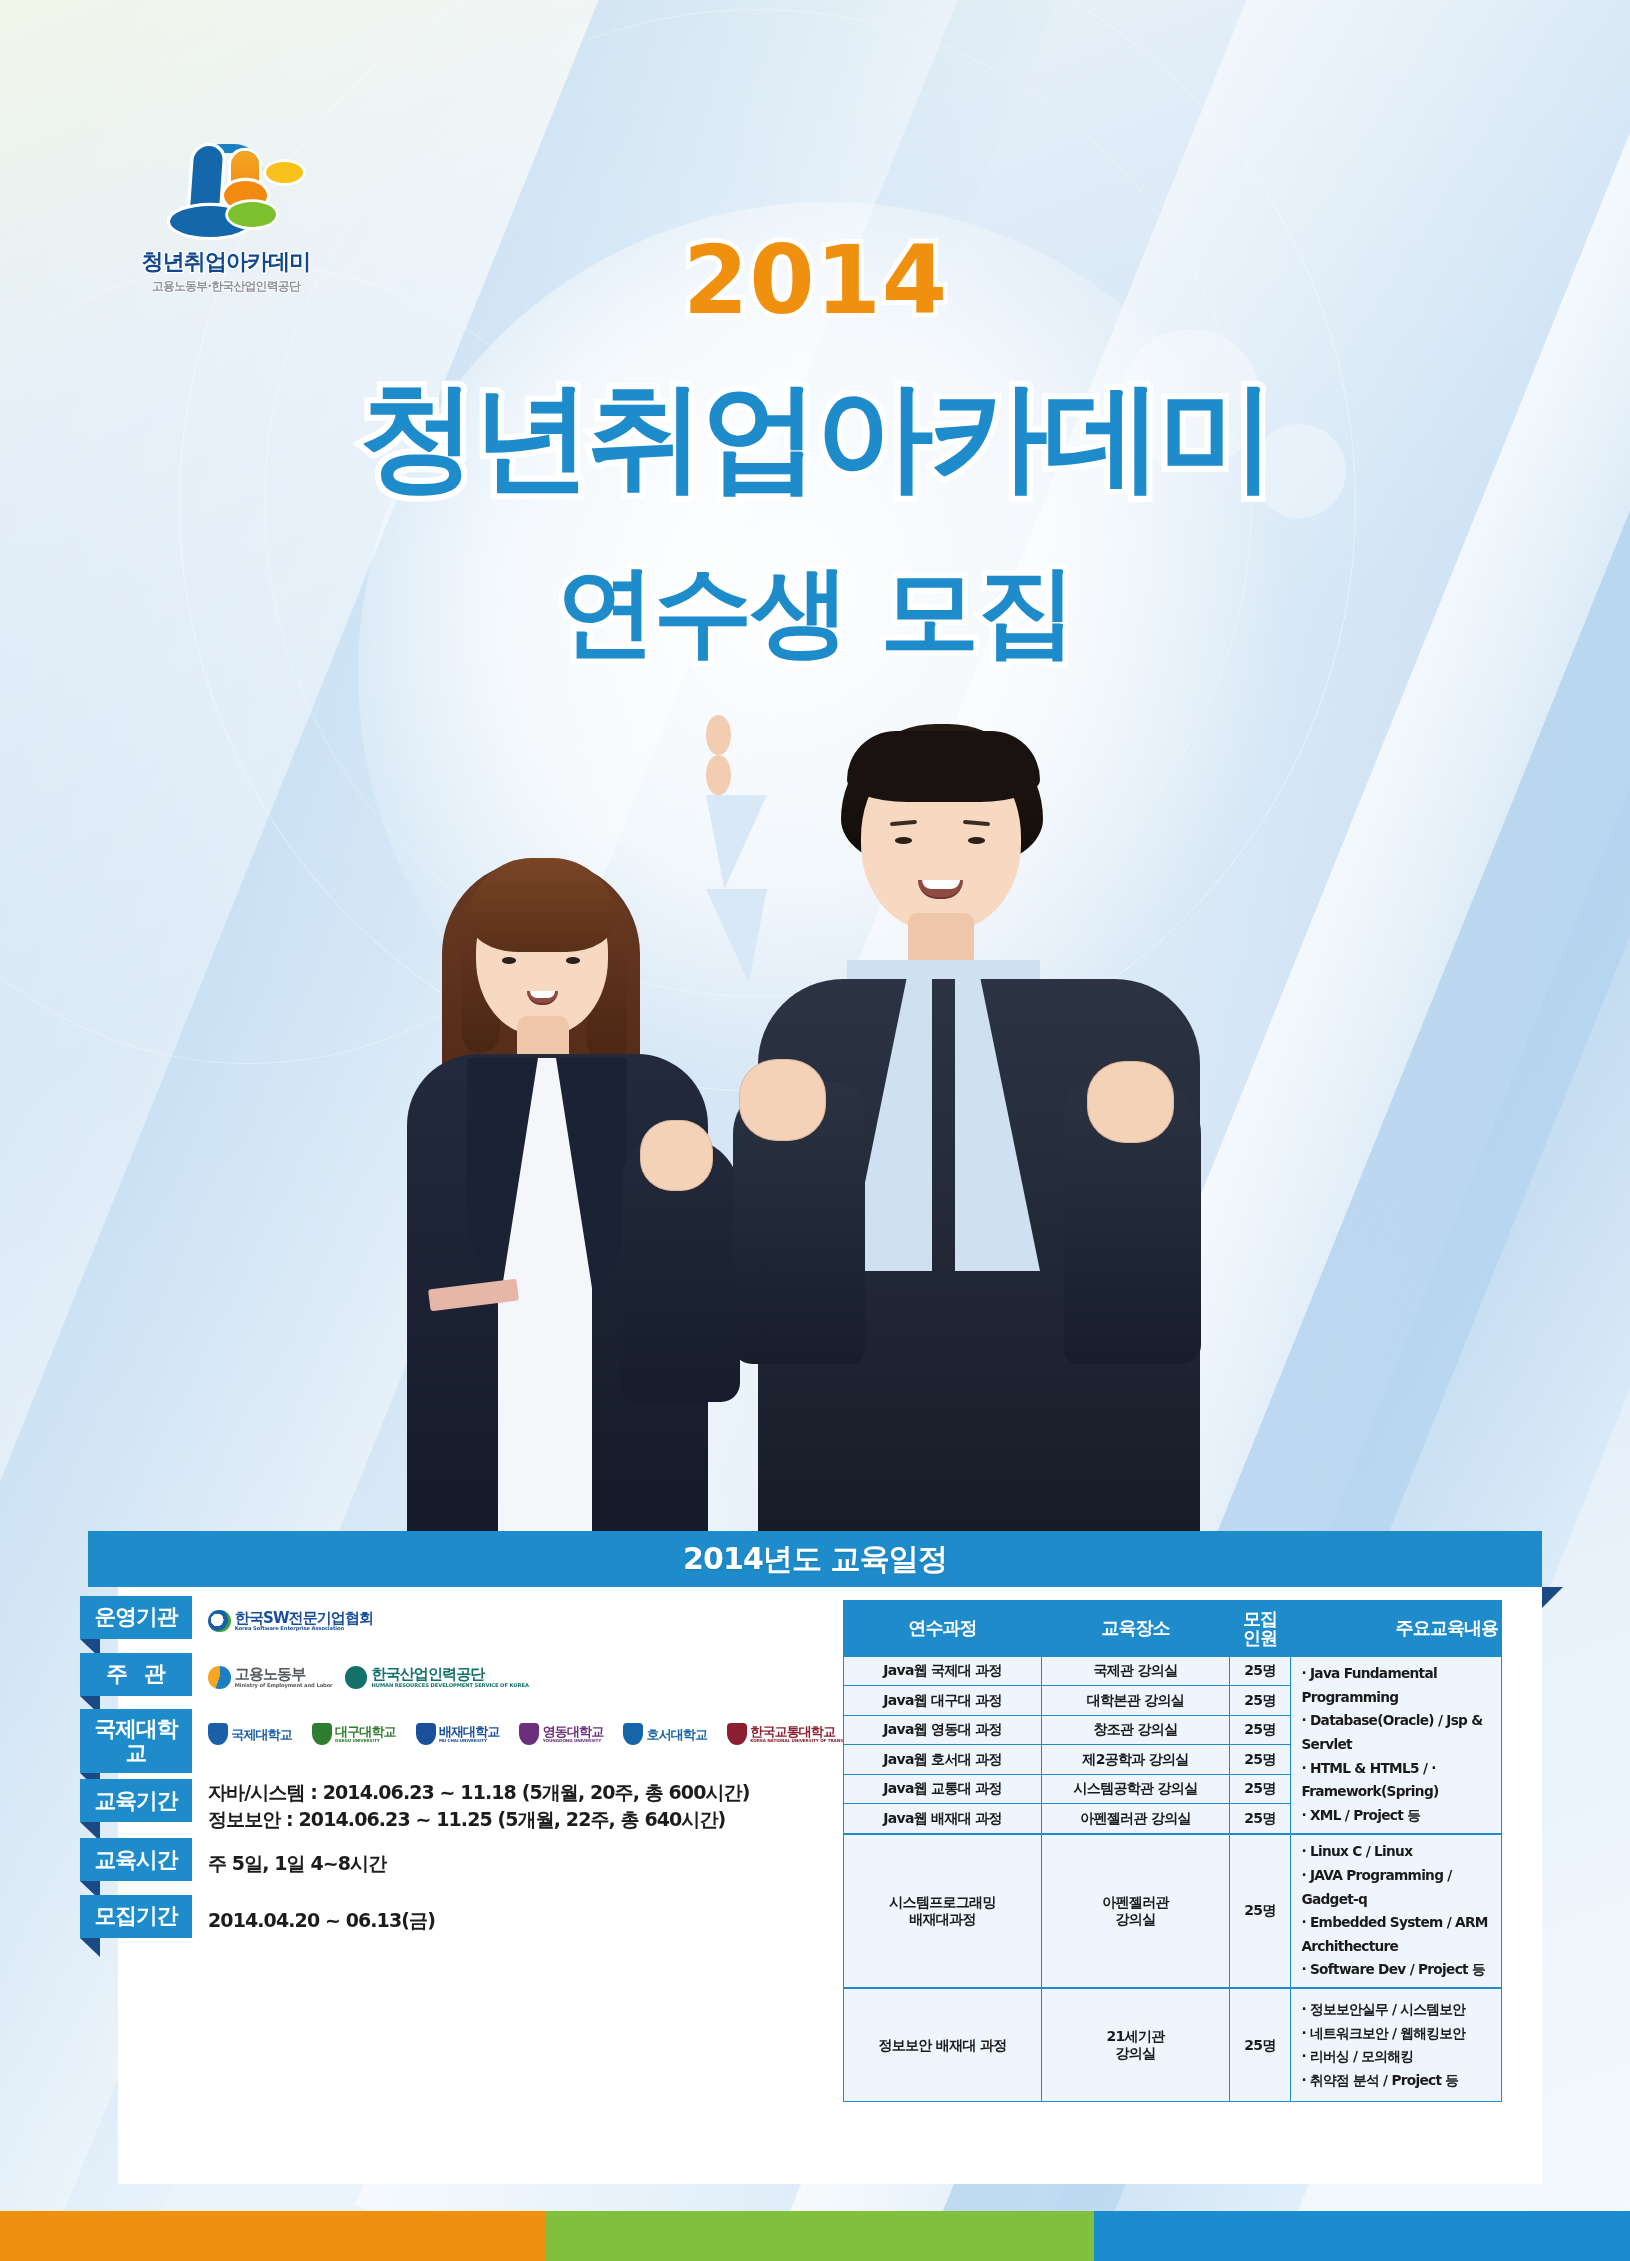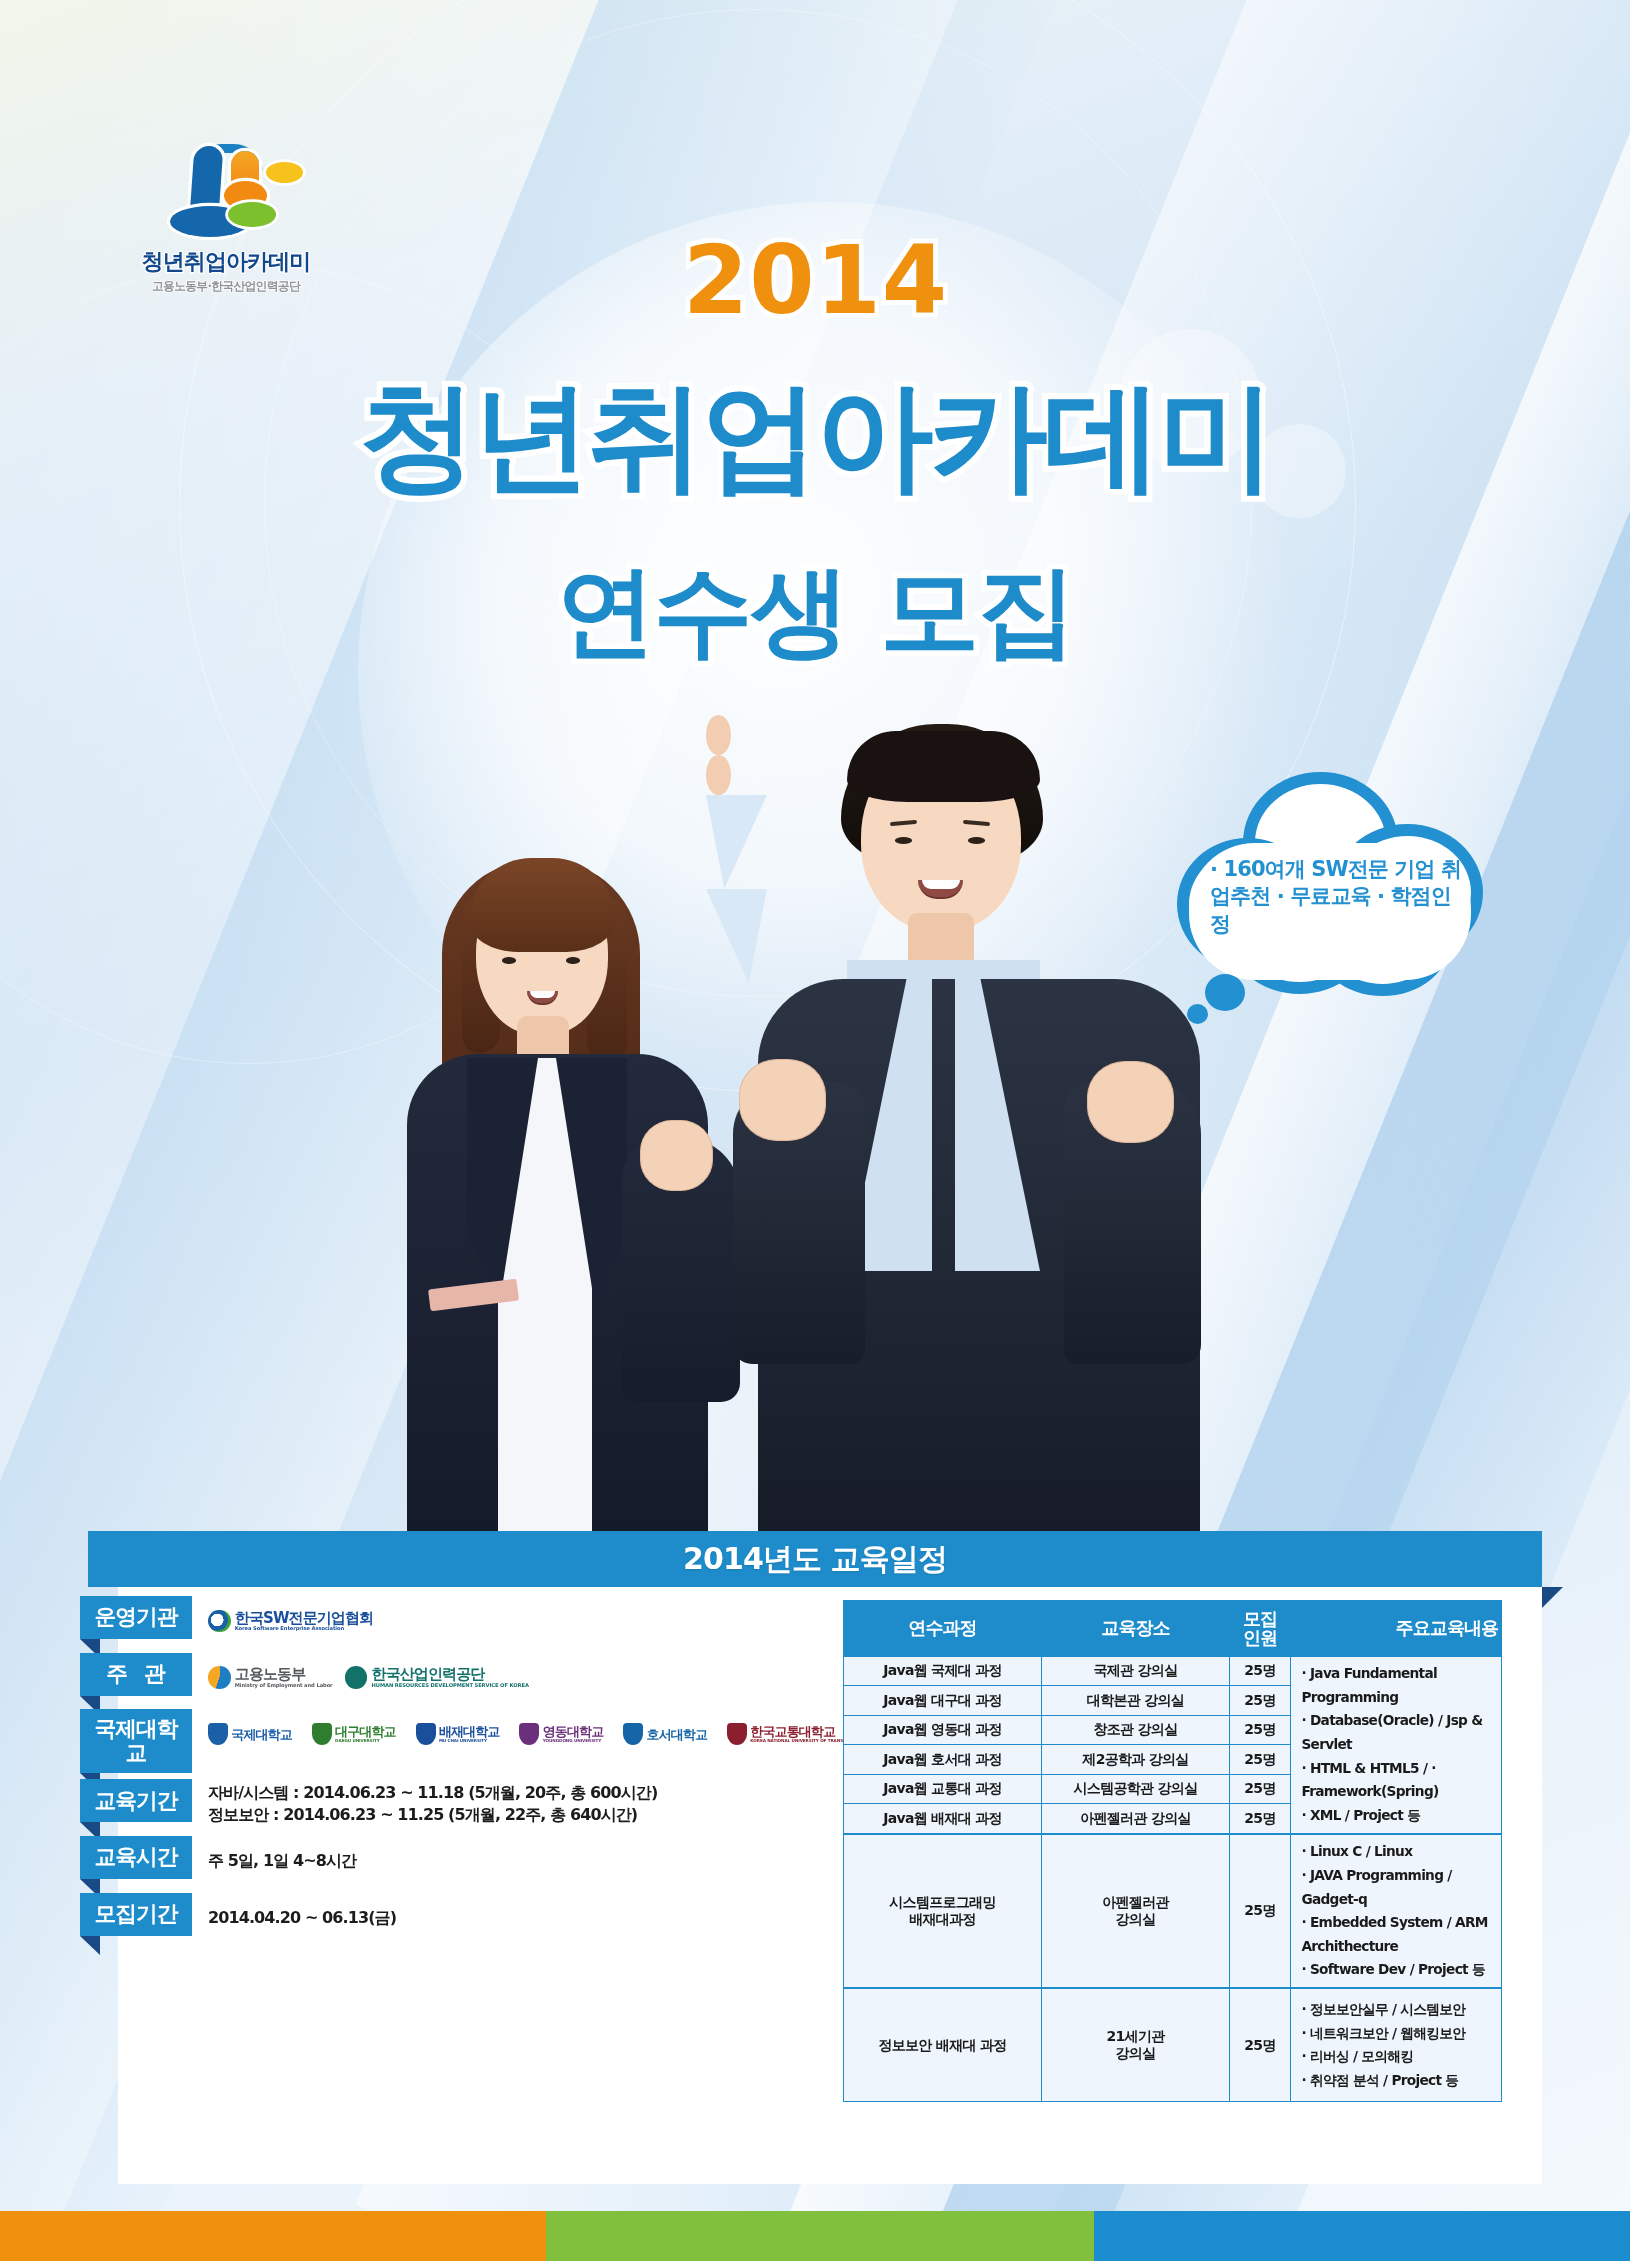--- a/index.html
+++ b/index.html
@@ -174,21 +174,21 @@
   #infoPanel { position:absolute; left:80px; top:1596px; width:734px; }
   .inforow { position:relative; display:flex; align-items:flex-start; margin-bottom:6.6px; min-height:50px; }
   .tabwrap { position:relative; width:112px; flex:0 0 112px; }
   .tab { background:#1e8ccb; color:#fff; font-weight:bold; font-size:21.7px; letter-spacing:-0.9px;
       padding:7.5px 4.7px; text-align:center; line-height:1.12; white-space:pre-line;
       min-height:43px; display:flex; align-items:center; justify-content:center; }
   .tabSpread { letter-spacing:16px; text-indent:16px; }
   .tabfold { position:absolute; left:0; bottom:-19px; width:0; height:0;
       border-right:20px solid #1a4a86; border-bottom:19px solid transparent; }
   .rowbody { flex:1; padding-left:16px; display:flex; align-items:center; min-height:50px; }
-  .rowtext { font-size:16px; font-weight:bold; color:#1c1c1c; letter-spacing:-0.9px; line-height:1.38;
+  .rowtext { font-size:19px; font-weight:bold; color:#1c1c1c; letter-spacing:-0.9px; line-height:1.38;
       white-space:pre-line; }
 
   
   .logorow { display:flex; align-items:center; gap:12.2px; flex-wrap:nowrap; }
   .chip { display:flex; align-items:center; gap:4.2px; white-space:nowrap; }
   .chip .sym { width:22.6px; height:22.6px; border-radius:50%; flex:0 0 22.6px; position:relative; }
   .chip .txt { display:flex; flex-direction:column; line-height:1.02; }
   .chip .kr { font-size:15px; font-weight:bold; letter-spacing:-0.9px; }
   .chip .en { font-size:5.2px; font-weight:bold; letter-spacing:-0.1px; }
   .sym-molab { background:conic-gradient(from 200deg,#f5a623 0 45%,#1c7fc4 45% 100%); }
@@ -300,34 +300,20 @@
       <div class="jacket suit"></div>
       <div class="suitGapL" style="position:absolute;"></div>
       <div class="suitGapR" style="position:absolute;"></div>
       <div class="arm armL"></div>
       <div class="arm armR2"></div>
       <div class="fist fistL"></div>
       <div class="fist fistR2"></div>
     </div>
   </div>
 
-  <div id="cloud">
-    <div class="puff p1"></div>
-    <div class="puff p2"></div>
-    <div class="puff p3"></div>
-    <div class="puff p4"></div>
-    <div class="puff p5"></div>
-    <div class="inner"></div>
-    <div id="cloudText">· 160여개 SW전문
-  기업 취업추천
-· 무료교육
-· 학점인정</div>
-    <div class="tail t1"></div>
-    <div class="tail t2"></div>
-  </div>
 
   <div id="banner">
     <span id="bannerText">2014년도 교육일정</span>
   </div>
   <div id="bannerFold"></div>
 
   <div id="card"></div>
 
   <div id="infoPanel">
       <div class="inforow">

